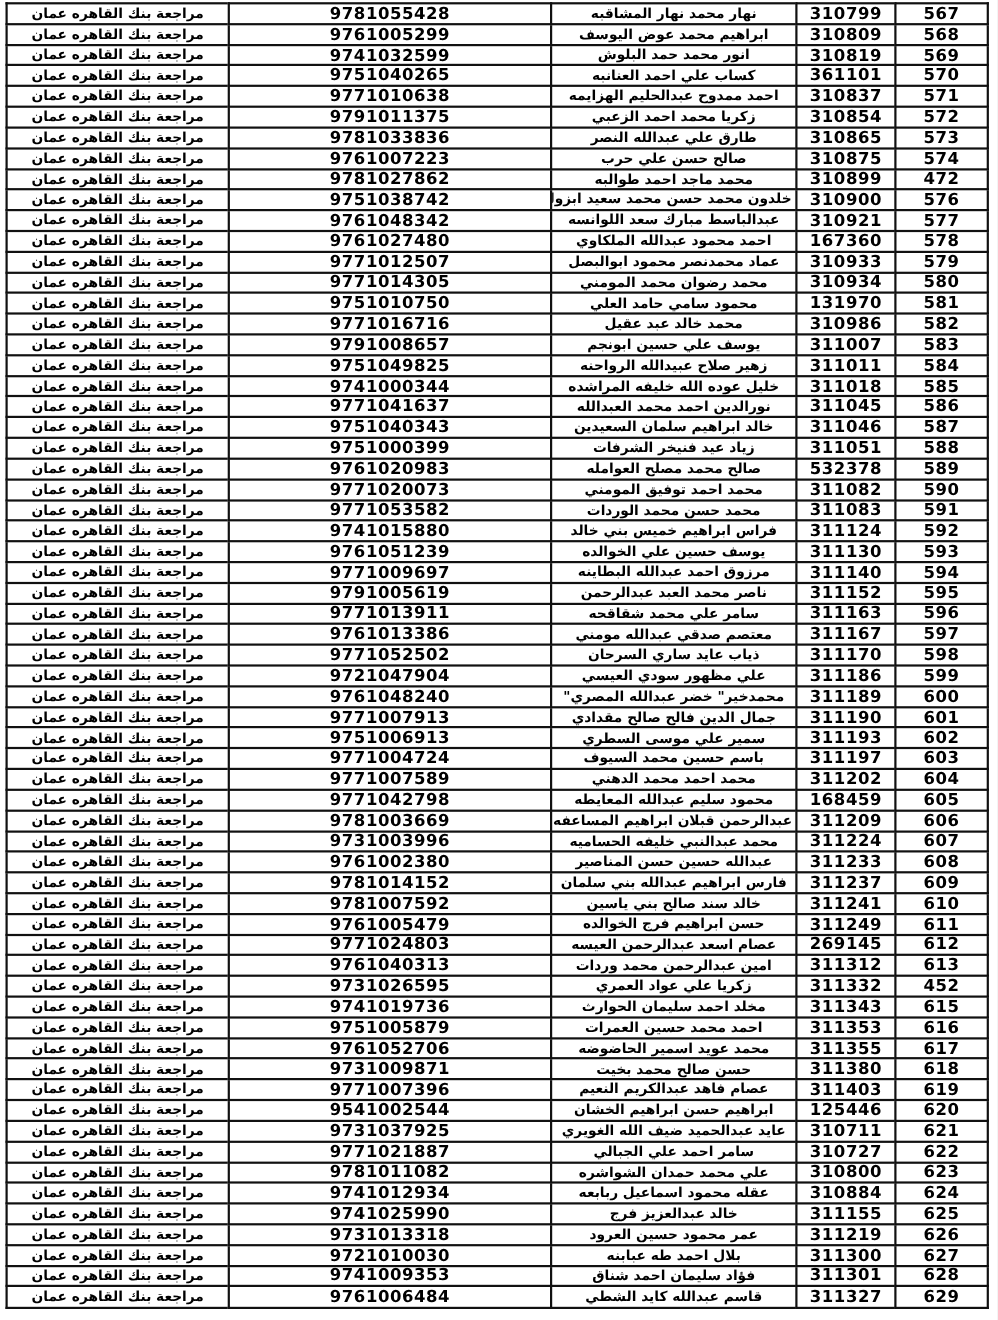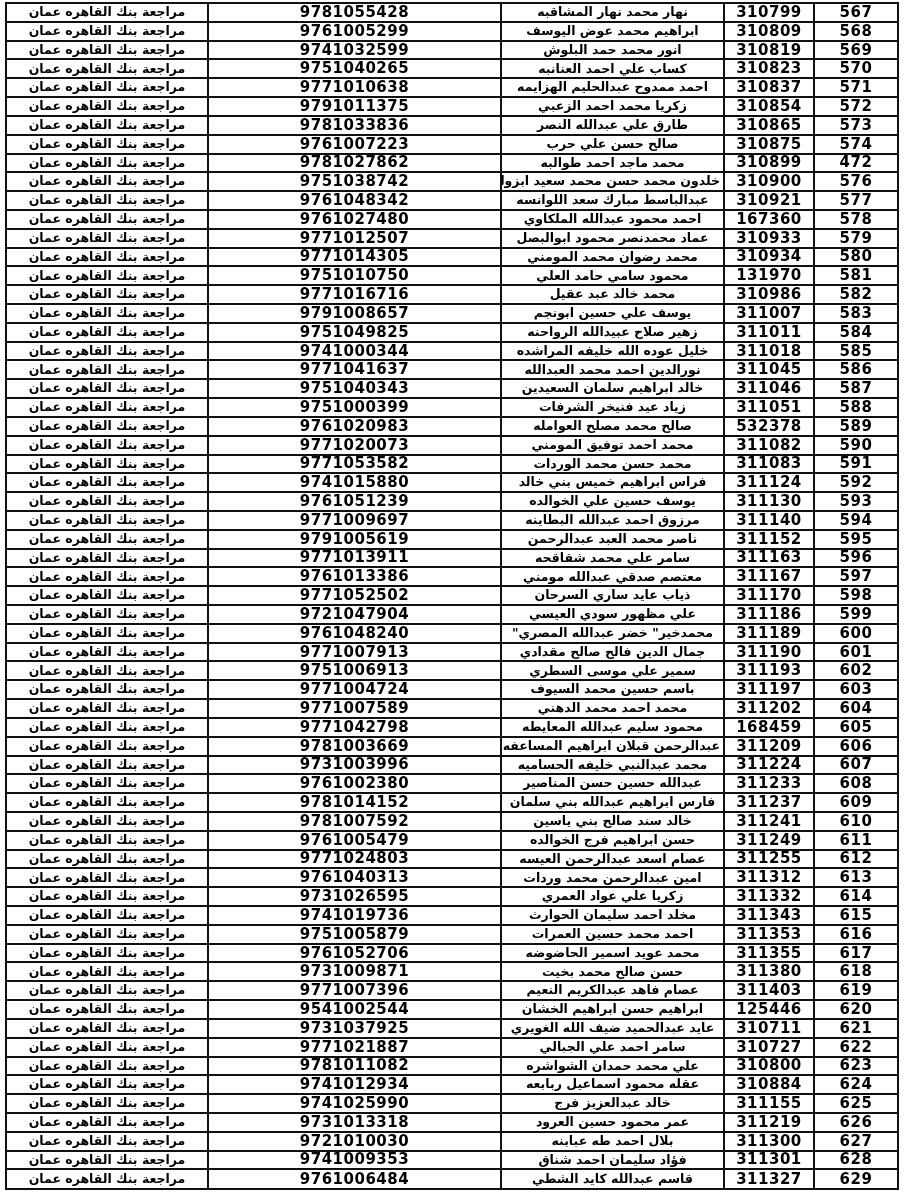--- a/index.html
+++ b/index.html
@@ -79,21 +79,21 @@
         </tr>
         <tr>
           <td class="num">569</td>
           <td class="num">310819</td>
           <td class="name">انور محمد حمد البلوش</td>
           <td class="num">9741032599</td>
           <td class="note">مراجعة بنك القاهره عمان</td>
         </tr>
         <tr>
           <td class="num">570</td>
-          <td class="num">310823</td>
+          <td class="num">361101</td>
           <td class="name">كساب علي احمد العنانبه</td>
           <td class="num">9751040265</td>
           <td class="note">مراجعة بنك القاهره عمان</td>
         </tr>
         <tr>
           <td class="num">571</td>
           <td class="num">310837</td>
           <td class="name">احمد ممدوح عبدالحليم الهزايمه</td>
           <td class="num">9771010638</td>
           <td class="note">مراجعة بنك القاهره عمان</td>
@@ -373,34 +373,34 @@
         </tr>
         <tr>
           <td class="num">611</td>
           <td class="num">311249</td>
           <td class="name">حسن ابراهيم فرج الخوالده</td>
           <td class="num">9761005479</td>
           <td class="note">مراجعة بنك القاهره عمان</td>
         </tr>
         <tr>
           <td class="num">612</td>
-          <td class="num">311255</td>
+          <td class="num">269145</td>
           <td class="name">عصام اسعد عبدالرحمن العيسه</td>
           <td class="num">9771024803</td>
           <td class="note">مراجعة بنك القاهره عمان</td>
         </tr>
         <tr>
           <td class="num">613</td>
           <td class="num">311312</td>
           <td class="name">امين عبدالرحمن محمد وردات</td>
           <td class="num">9761040313</td>
           <td class="note">مراجعة بنك القاهره عمان</td>
         </tr>
         <tr>
-          <td class="num">614</td>
+          <td class="num">452</td>
           <td class="num">311332</td>
           <td class="name">زكريا علي عواد العمري</td>
           <td class="num">9731026595</td>
           <td class="note">مراجعة بنك القاهره عمان</td>
         </tr>
         <tr>
           <td class="num">615</td>
           <td class="num">311343</td>
           <td class="name">مخلد احمد سليمان الحوارث</td>
           <td class="num">9741019736</td>

